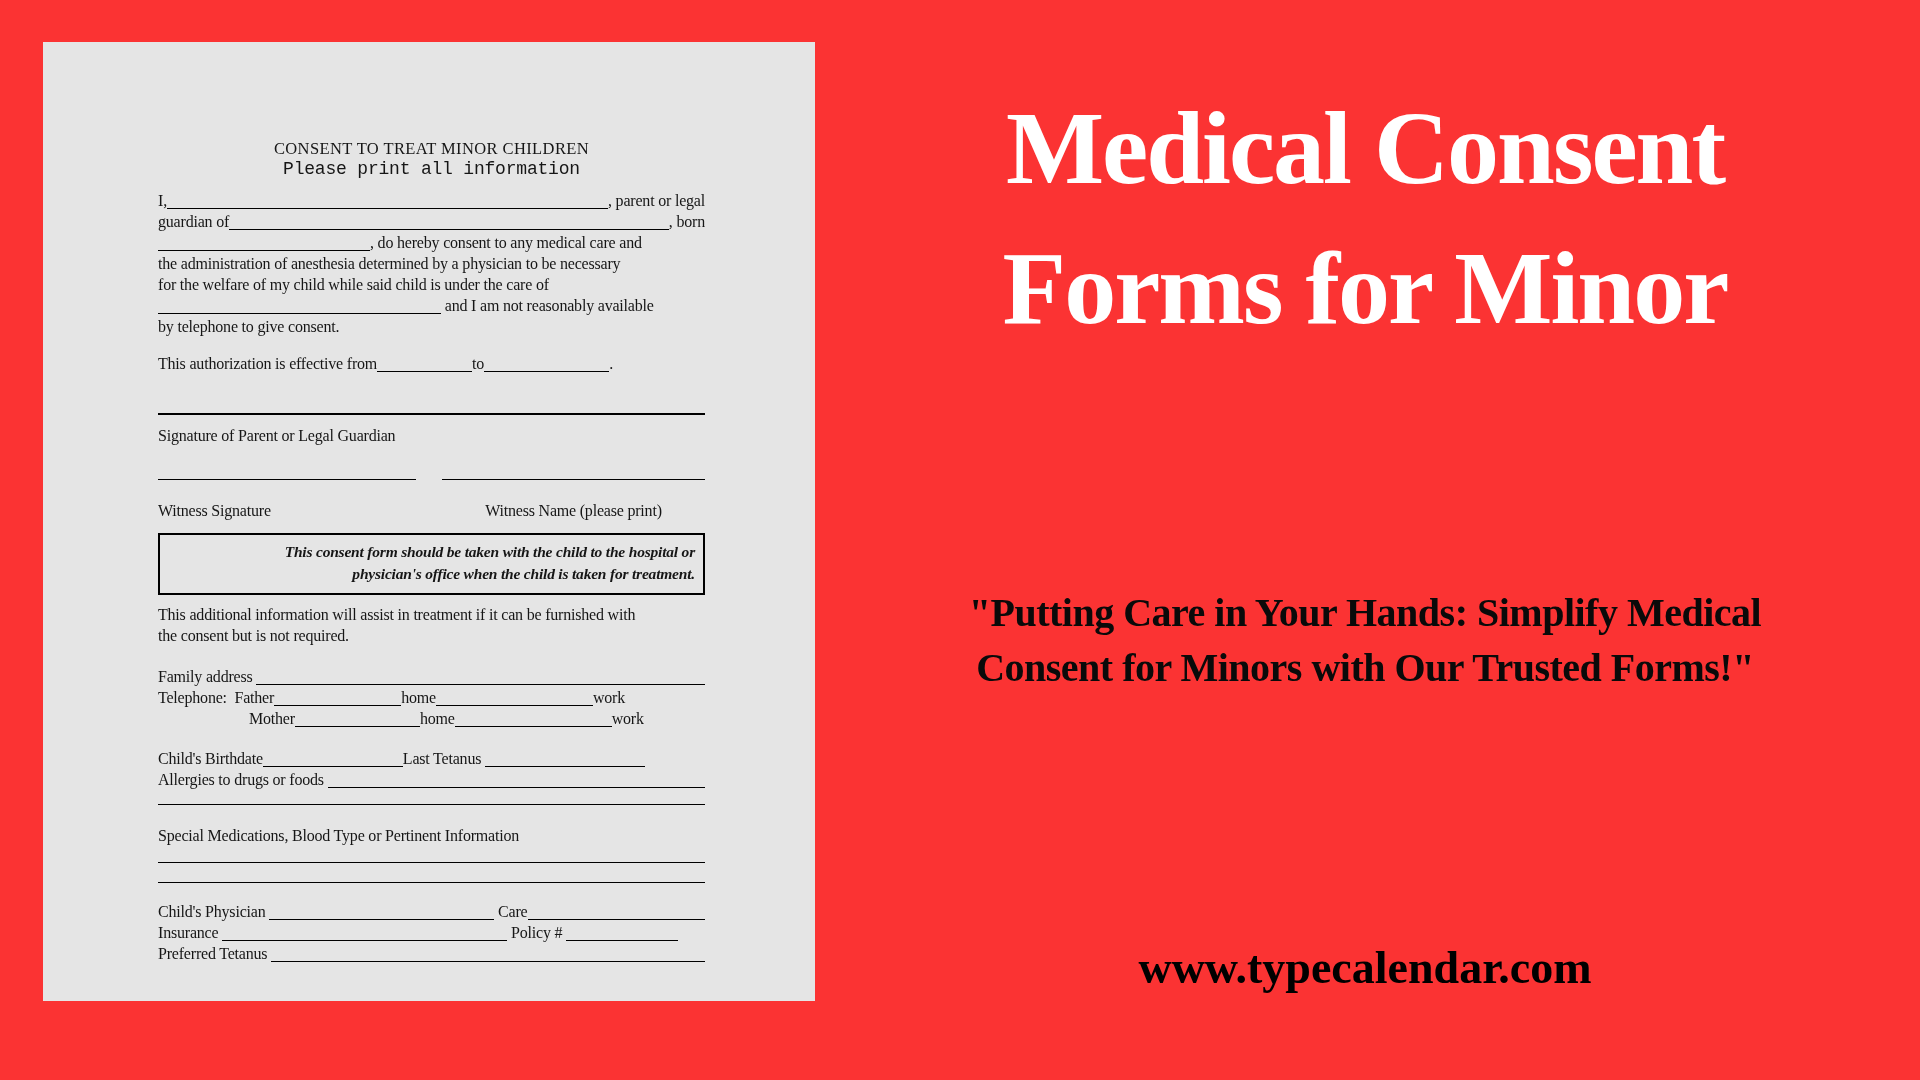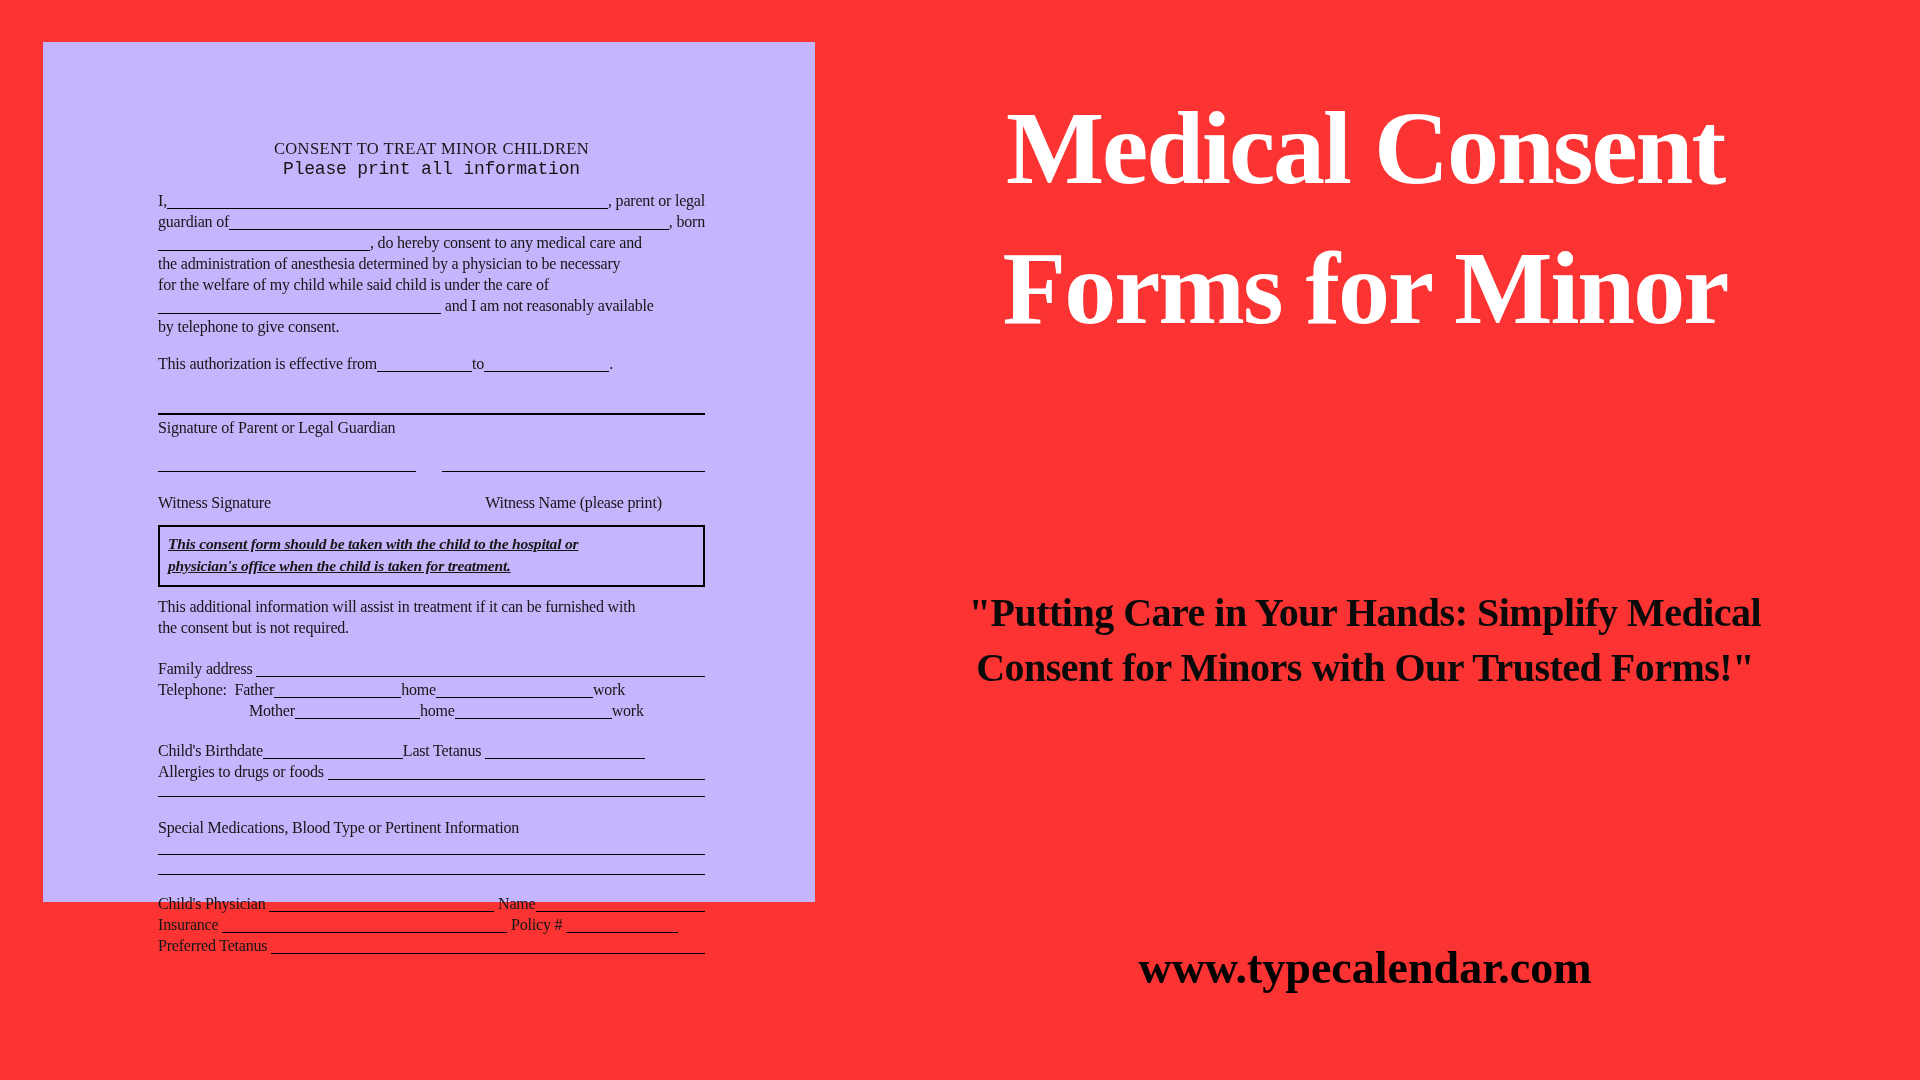--- a/index.html
+++ b/index.html
@@ -6,22 +6,22 @@
   html,body { width:1920px; height:1080px; overflow:hidden; }
   body { font-family:"Liberation Serif", serif; }
 
   .canvas {
     position:relative; width:1920px; height:1080px;
     background:#FB3333; overflow:hidden;
   }
 
   
   .paper {
-    position:absolute; left:43px; top:42px; width:772px; height:860px;
-    background:#c4b5fd; color:#161616;
+    position:absolute; left:43px; top:42px; width:772px; height:959px;
+    background:#e5e5e5; color:#161616;
   }
   .form-body {
     position:absolute; left:115px; top:96px; width:547px;
     font-size:16px; line-height:21px; letter-spacing:-0.2px; color:#161616;
   }
   .form-title {
     text-align:center; font-size:16.5px; letter-spacing:0.4px; line-height:22px;
   }
   .form-subtitle {
     text-align:center; font-size:18px; line-height:19px;font-family:Liberation Mono, monospace;
@@ -29,30 +29,30 @@
   .fline { display:flex; align-items:baseline; white-space:pre; }
   .fline .seg { flex:0 0 auto; }
   .blank {
     display:inline-block; flex:0 0 auto; height:5px;
     border-bottom:1.6px solid #000; position:relative; top:3px;
   }
   .blank.fill { flex:1 1 auto; }
   .pad { display:inline-block; flex:0 0 auto; }
   .rule { height:0; border-top:1.6px solid #000; }
   .sigline {
-    border-top:2.6px solid #000; padding-top:2px;
+    border-top:2.6px solid #000; padding-top:10px;
   }
   .witrow { display:flex; justify-content:space-between; }
   .witcol {
     border-top:1.6px solid #000; padding-top:20px;
   }
   .notice-box {
-    border:2.4px solid #000; text-align:left;
+    border:2.4px solid #000; text-align:right;
     font-weight:bold; font-style:italic;
-    font-size:15.5px; line-height:22px; padding:6px 8px 8px;text-decoration:underline;
+    font-size:15.5px; line-height:22px; padding:6px 8px 8px;
   }
 
   
   .heading {
     position:absolute; left:820px; top:78px; width:1090px;
     text-align:center; color:#ffffff; font-weight:bold;
     font-size:104px; line-height:140px; letter-spacing:-2px;
   }
   .heading span { display:block; }
   .tagline {
@@ -111,21 +111,21 @@
         <div class="fline"><span class="seg">Allergies to drugs or foods </span><span class="blank fill"></span></div>
         <div style="height: 14px;"></div>
         <div class="rule"></div>
         <div style="height: 20px;"></div>
         <div class="fline"><span class="seg">Special Medications, Blood Type or Pertinent Information</span></div>
         <div style="height: 16px;"></div>
         <div class="rule"></div>
         <div style="height: 19px;"></div>
         <div class="rule"></div>
         <div style="height: 18px;"></div>
-        <div class="fline"><span class="seg">Child's Physician </span><span class="blank" style="width: 225px;"></span><span class="seg"> Name</span><span class="blank fill"></span></div>
+        <div class="fline"><span class="seg">Child's Physician </span><span class="blank" style="width: 225px;"></span><span class="seg"> Care</span><span class="blank fill"></span></div>
         <div class="fline"><span class="seg">Insurance </span><span class="blank" style="width: 285px;"></span><span class="seg"> Policy # </span><span class="blank" style="width: 112px;"></span></div>
         <div class="fline"><span class="seg">Preferred Tetanus </span><span class="blank fill"></span></div>
       </div>
   </div>
 
   <div class="heading">
     <span>Medical Consent</span>
     <span>Forms for Minor</span>
   </div>
 

